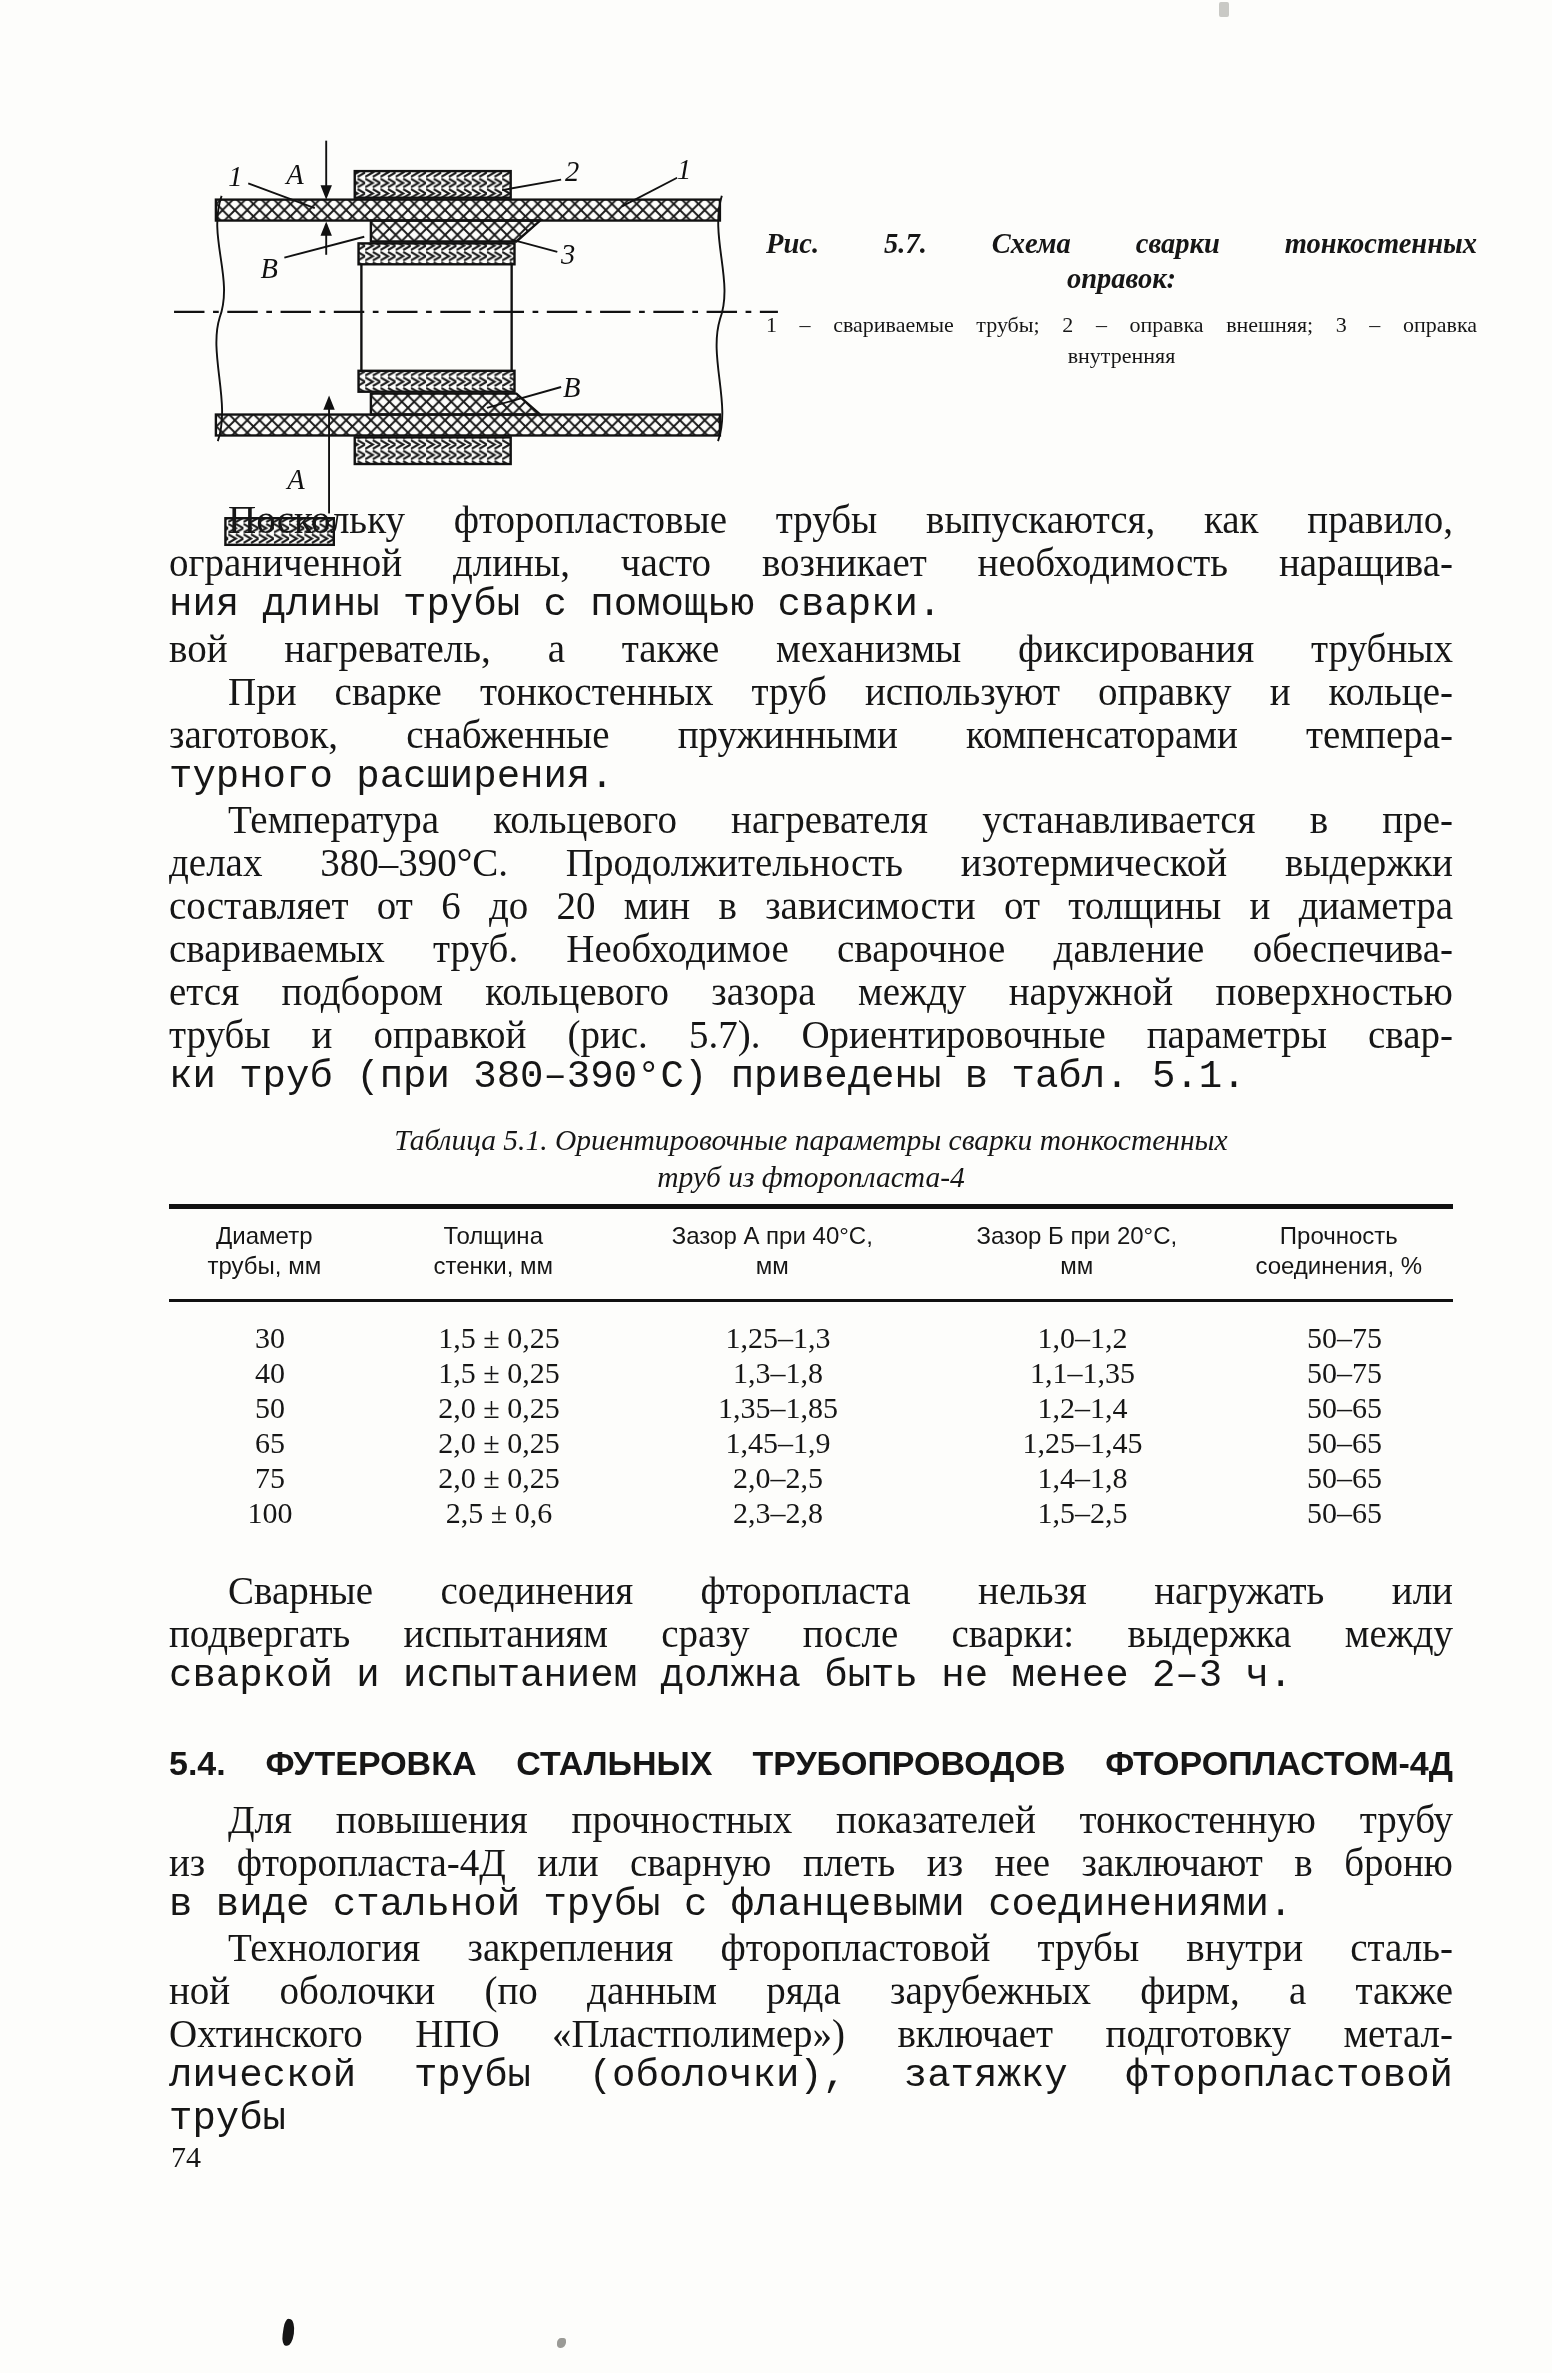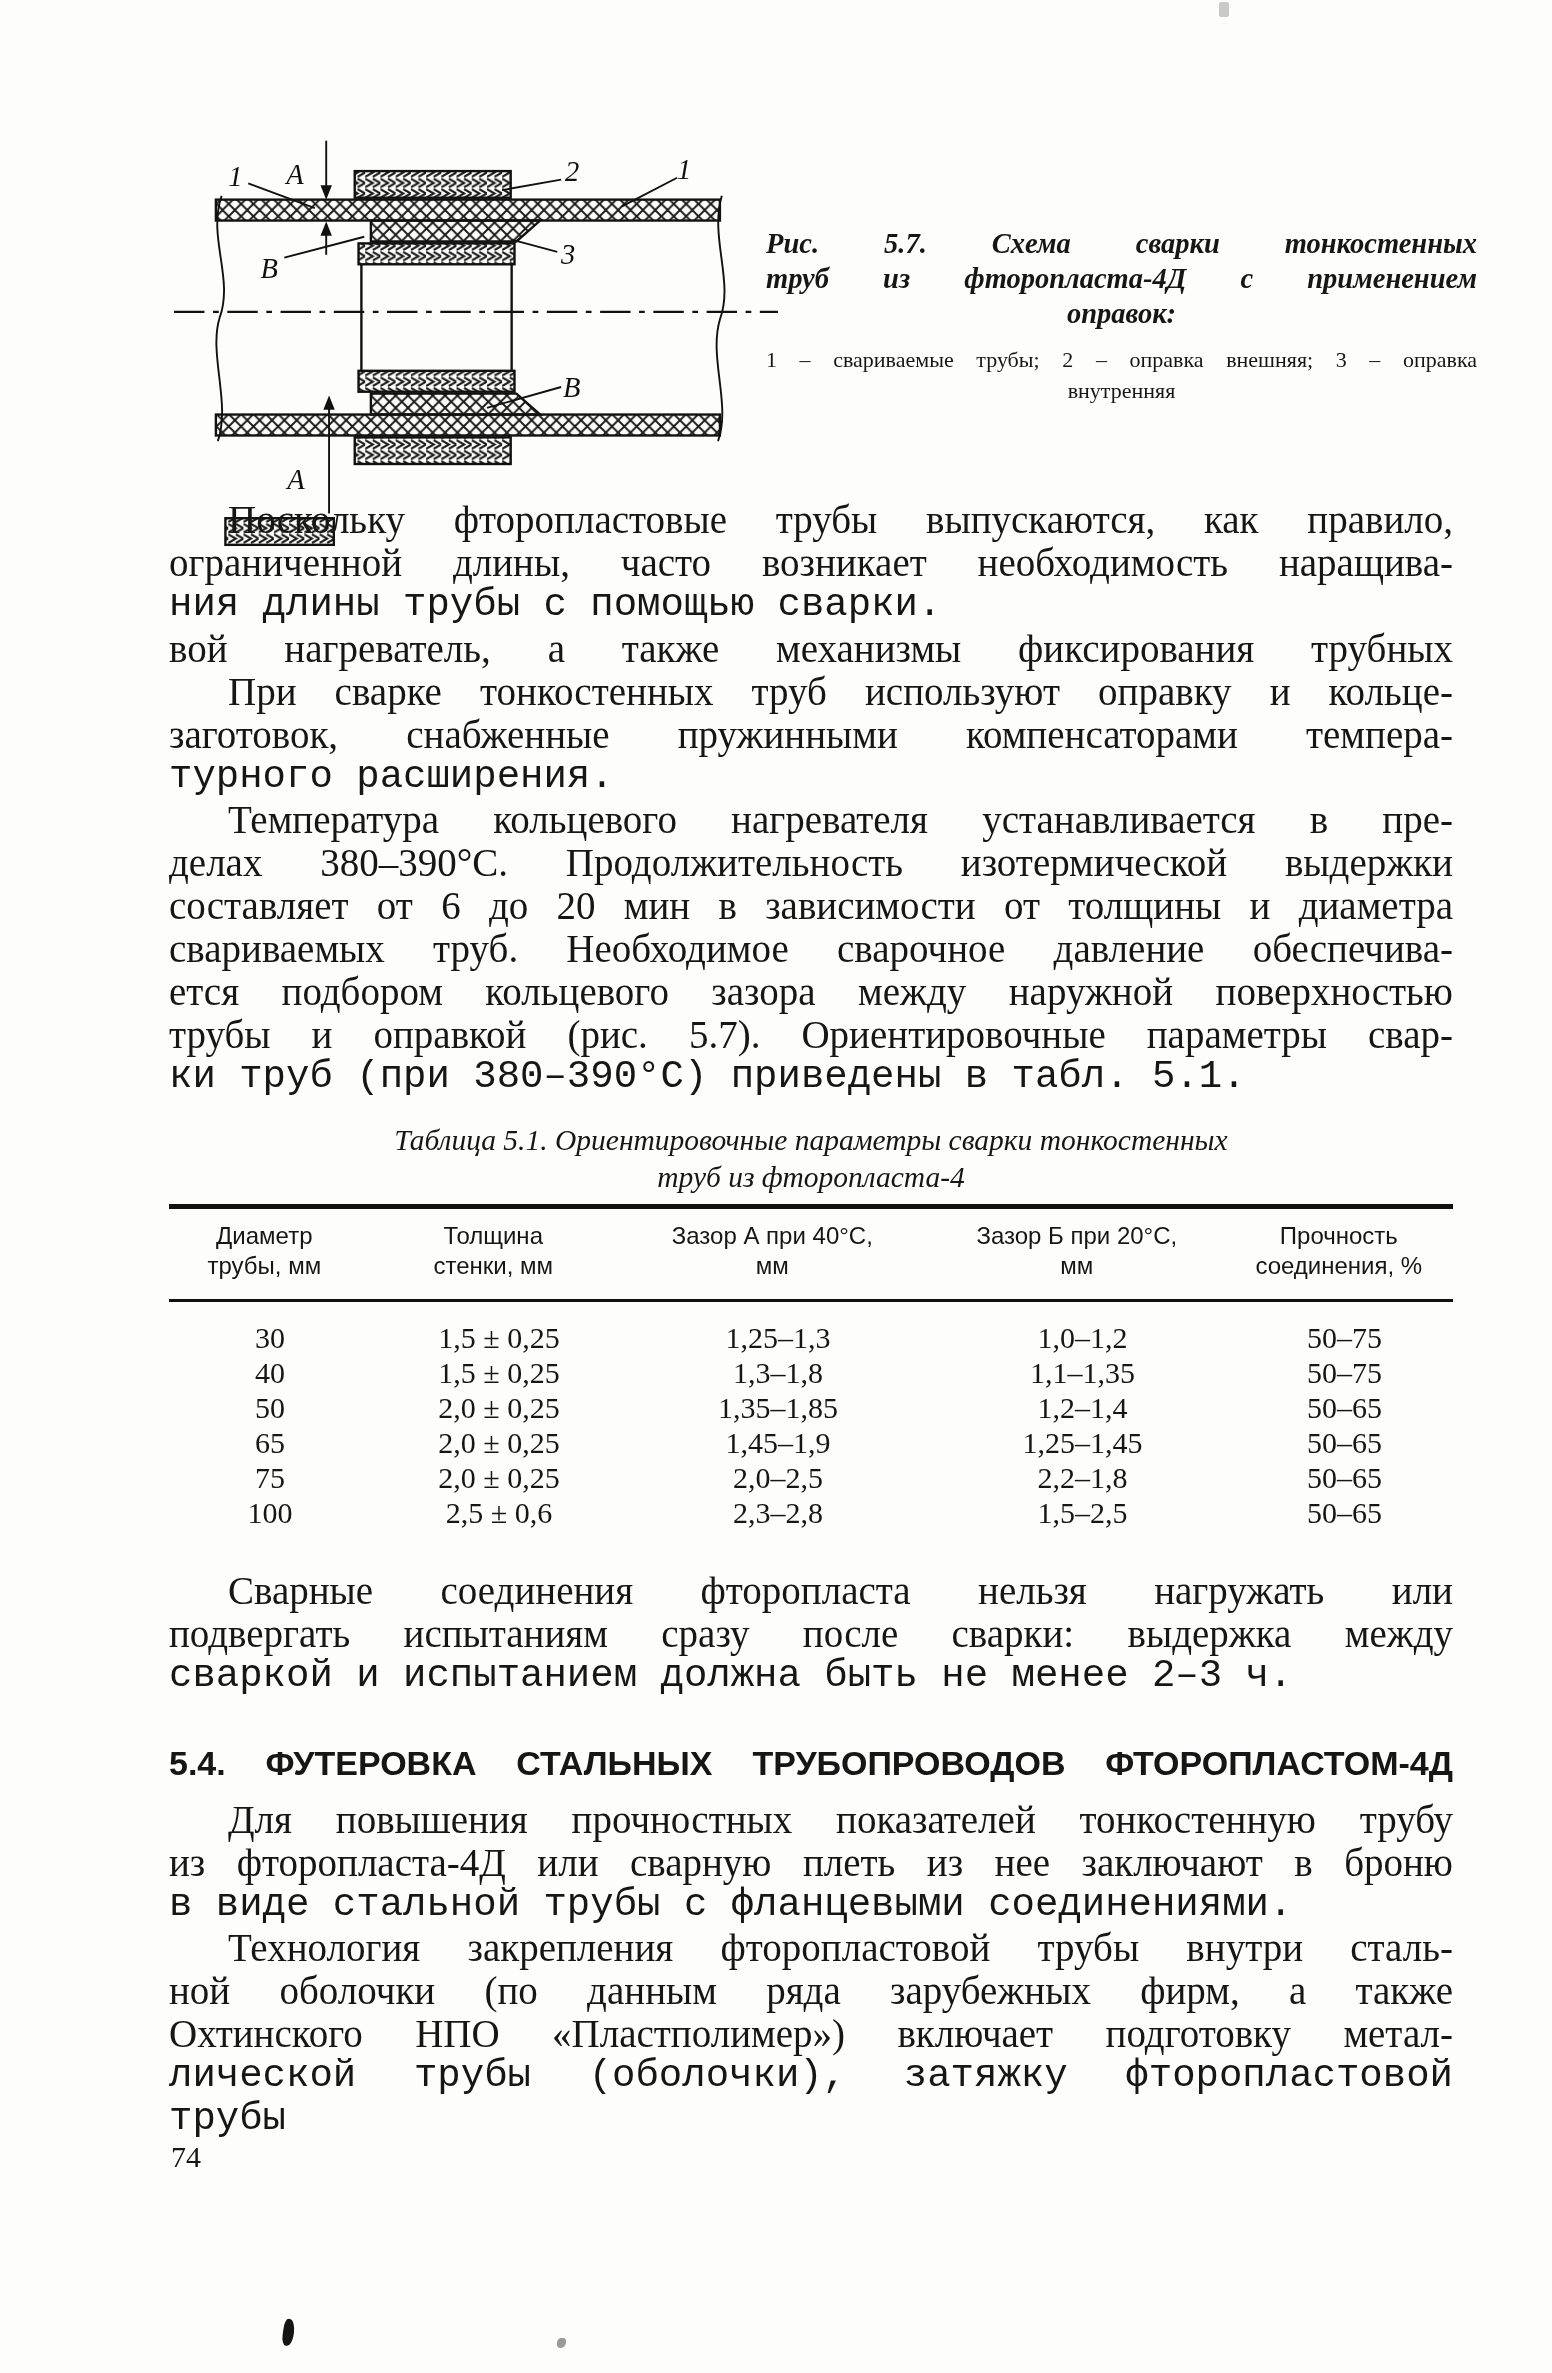--- a/index.html
+++ b/index.html
@@ -125,21 +125,20 @@
       <text x="274" y="292">В</text>
       <text x="590" y="278">3</text>
       <text x="592" y="418">В</text>
       <text x="302" y="514">А</text>
     </g>
   </svg>
 
   <div class="caption">
     <div class="cap-title">
         <div class="line first">Рис. 5.7. Схема сварки тонкостенных</div>
-        <div class="line">труб из фторопласта-4Д с применением</div>
         <div class="line last">оправок:</div>
       </div>
     <div class="cap-legend">
         <div class="line first">1 – свариваемые трубы; 2 – оправка внешняя; 3 – оправка</div>
         <div class="line last">внутренняя</div>
       </div>
   </div>
 
   <div class="para" style="top:498px">
       <div class="line first">Поскольку фторопластовые трубы выпускаются, как правило,</div>
@@ -206,21 +205,21 @@
         <div class="tcell">65</div>
         <div class="tcell">2,0 ± 0,25</div>
         <div class="tcell">1,45–1,9</div>
         <div class="tcell">1,25–1,45</div>
         <div class="tcell">50–65</div>
       </div>
       <div class="trow">
         <div class="tcell">75</div>
         <div class="tcell">2,0 ± 0,25</div>
         <div class="tcell">2,0–2,5</div>
-        <div class="tcell">2,2–1,8</div>
+        <div class="tcell">1,4–1,8</div>
         <div class="tcell">50–65</div>
       </div>
       <div class="trow">
         <div class="tcell">100</div>
         <div class="tcell">2,5 ± 0,6</div>
         <div class="tcell">2,3–2,8</div>
         <div class="tcell">1,5–2,5</div>
         <div class="tcell">50–65</div>
       </div>
     </div>

